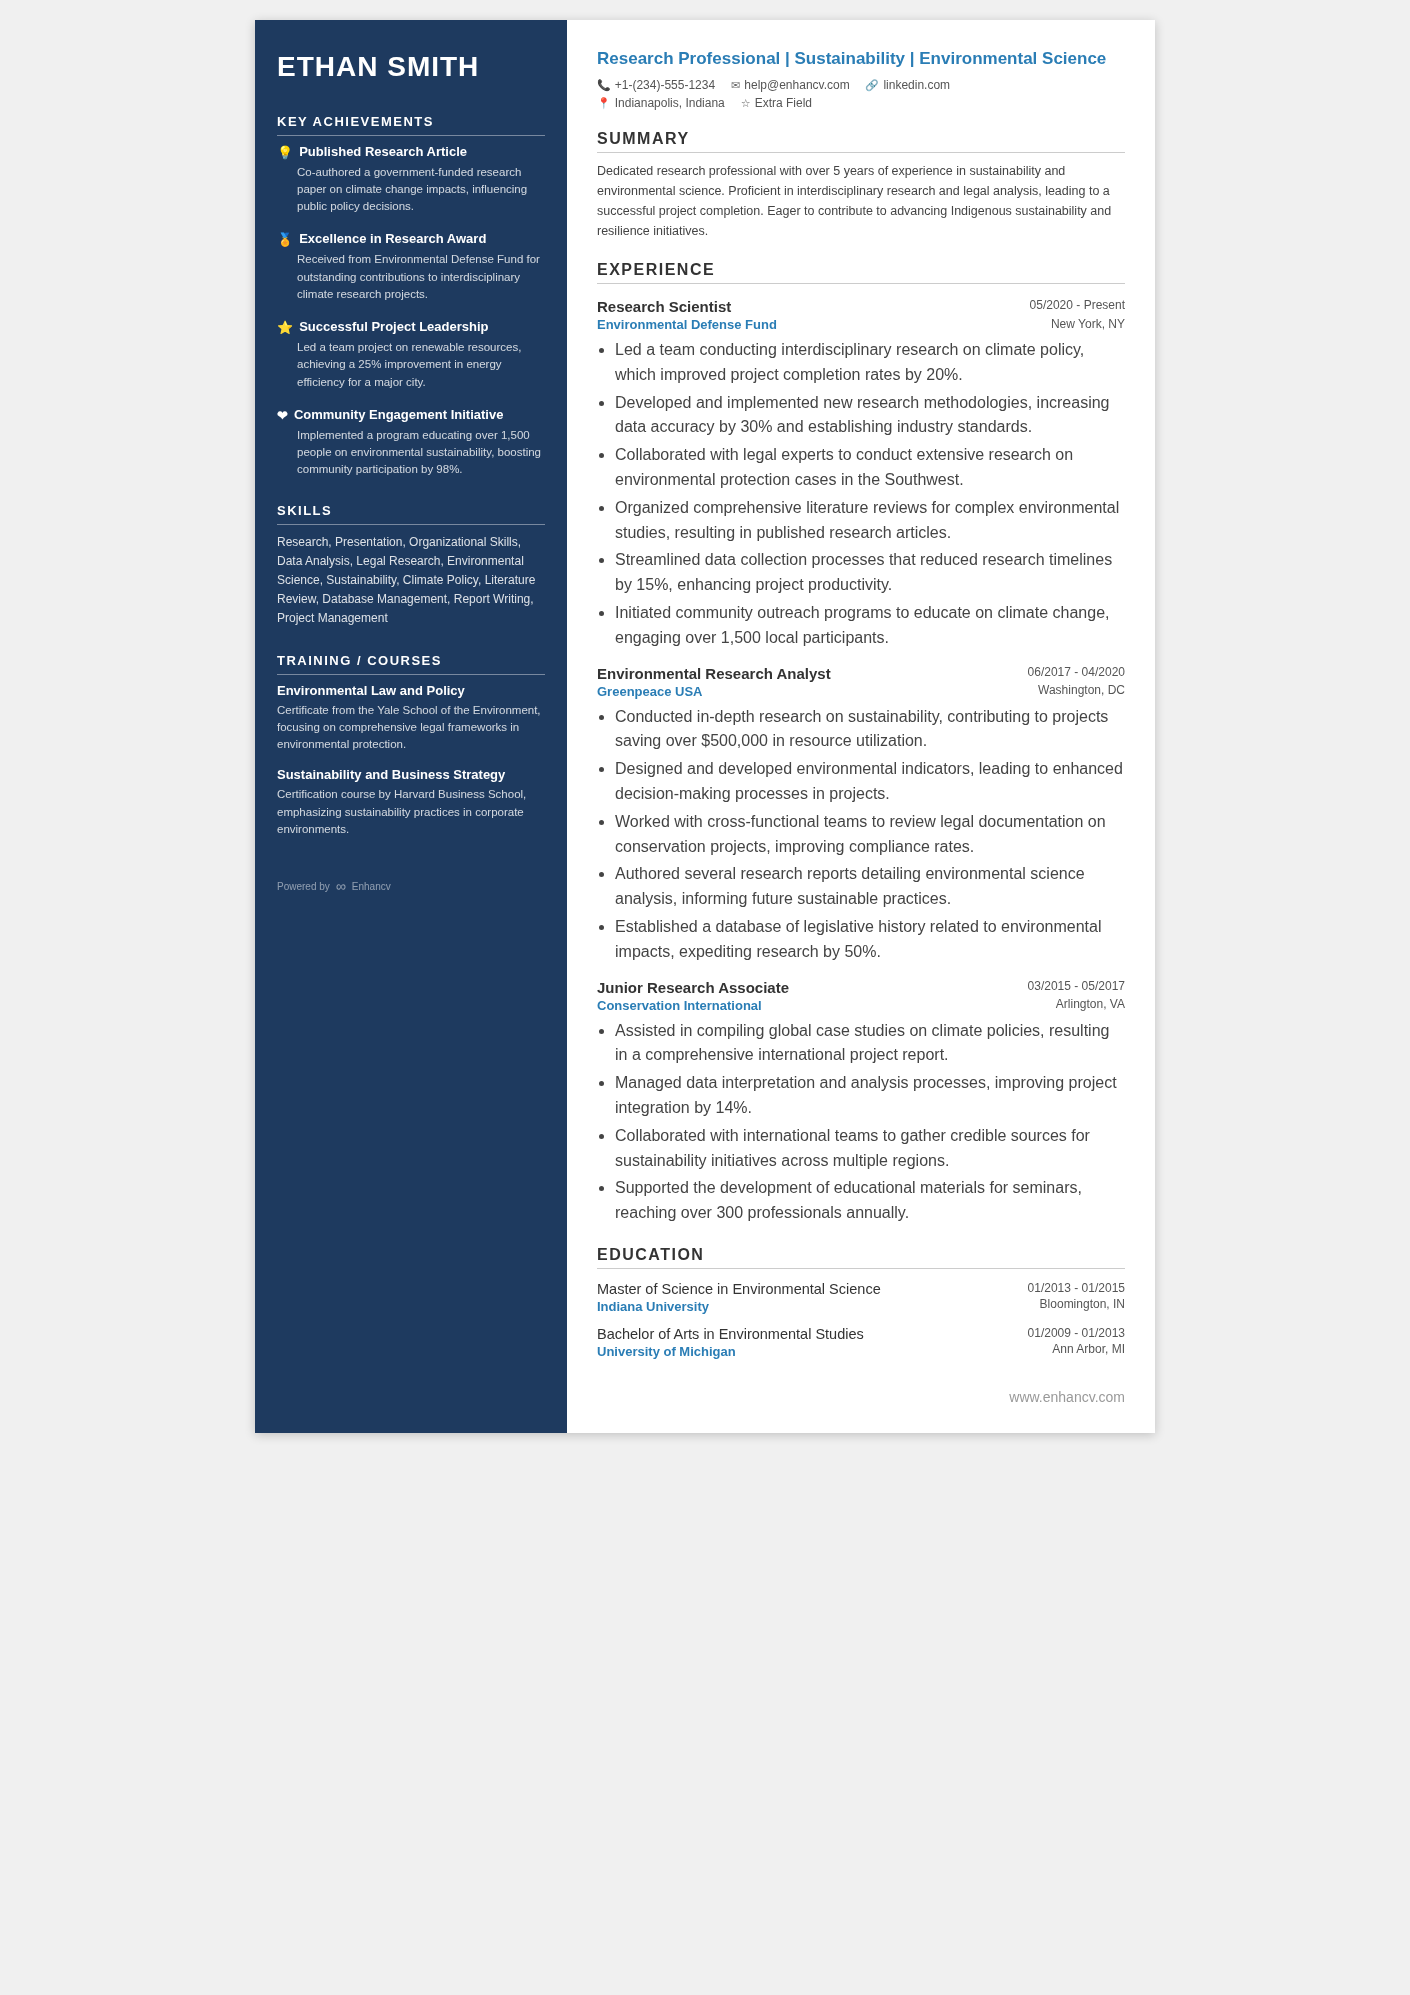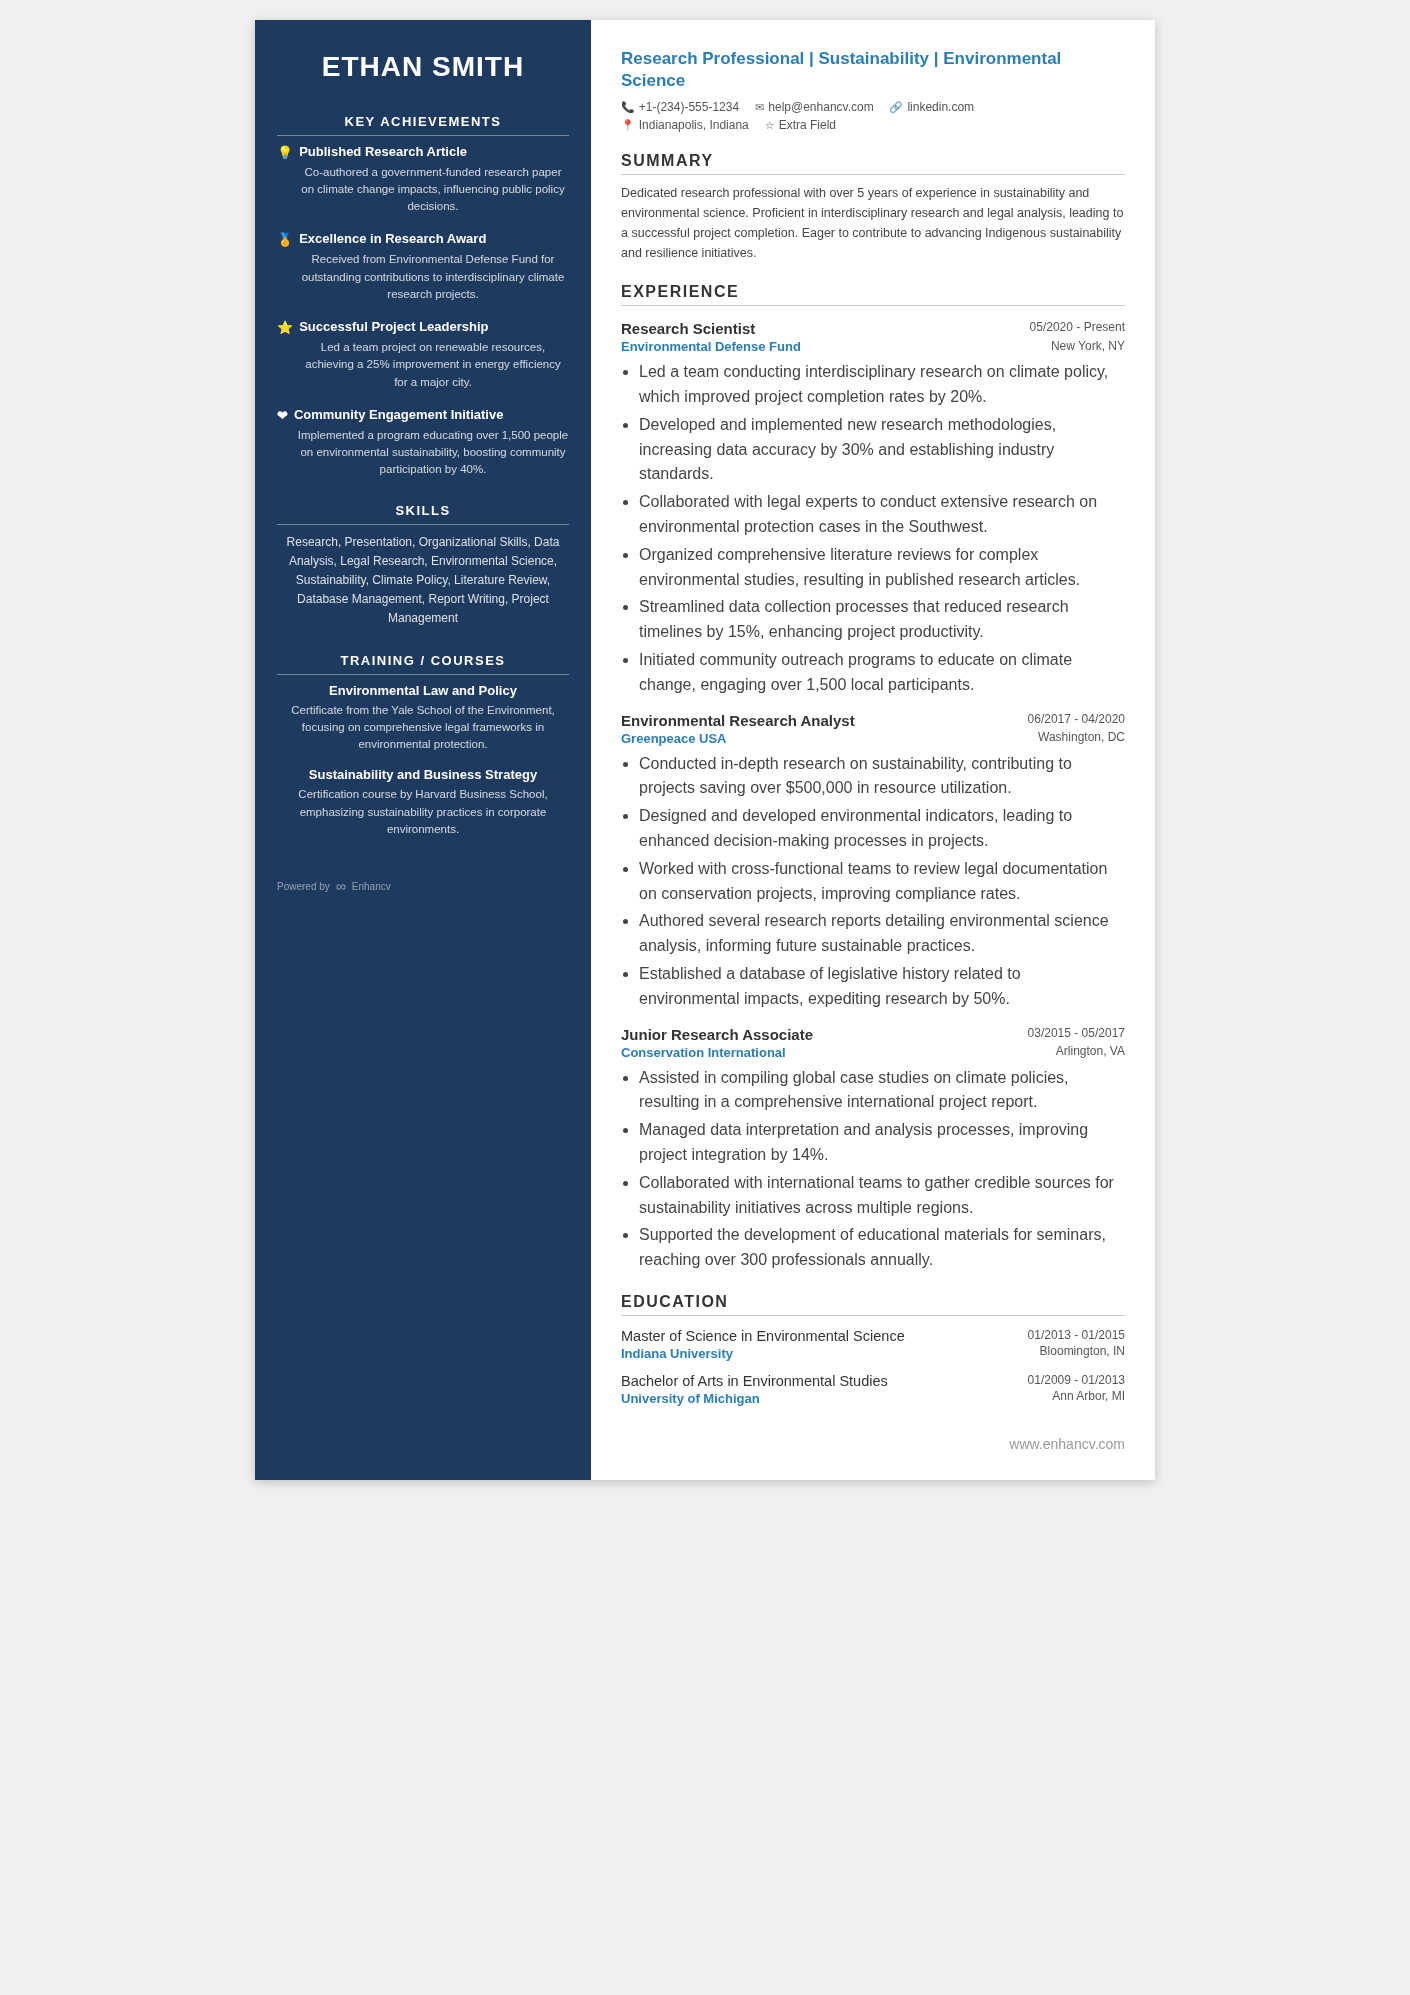--- a/index.html
+++ b/index.html
@@ -14,26 +14,25 @@
     }
     .resume {
       width: 900px;
       background: white;
       display: flex;
       min-height: 1270px;
       box-shadow: 0 2px 10px rgba(0,0,0,0.2);
     }
     
     .sidebar {
-      width: 336px;
+      width: 312px;
       background: #1e3a5f;
       color: white;
       padding: 30px 22px;
       flex-shrink: 0;
-      text-align: center;
     }
     .sidebar-name {
       font-size: 28px;
       font-weight: bold;
       color: white;
       letter-spacing: 1px;
       margin-bottom: 30px;
       line-height: 1.2;
     }
     .sidebar-section-title {
@@ -261,21 +260,21 @@
       <span class="achievement-icon">⭐</span>
       <span>Successful Project Leadership</span>
     </div>
     <div class="achievement-desc">Led a team project on renewable resources, achieving a 25% improvement in energy efficiency for a major city.</div>
   </div>
         <div class="achievement-item">
     <div class="achievement-title">
       <span class="achievement-icon">❤</span>
       <span>Community Engagement Initiative</span>
     </div>
-    <div class="achievement-desc">Implemented a program educating over 1,500 people on environmental sustainability, boosting community participation by 40%.</div>
+    <div class="achievement-desc">Implemented a program educating over 1,500 people on environmental sustainability, boosting community participation by 98%.</div>
   </div>
       </div>
 
     <div class="sidebar-section-title">SKILLS</div>
     <div class="skills-text">Research, Presentation, Organizational Skills, Data Analysis, Legal Research, Environmental Science, Sustainability, Climate Policy, Literature Review, Database Management, Report Writing, Project Management</div>
 
     <div class="sidebar-section-title">TRAINING / COURSES</div>
     <div id="training-list">
         <div class="training-item">
     <div class="training-title">Environmental Law and Policy</div>

